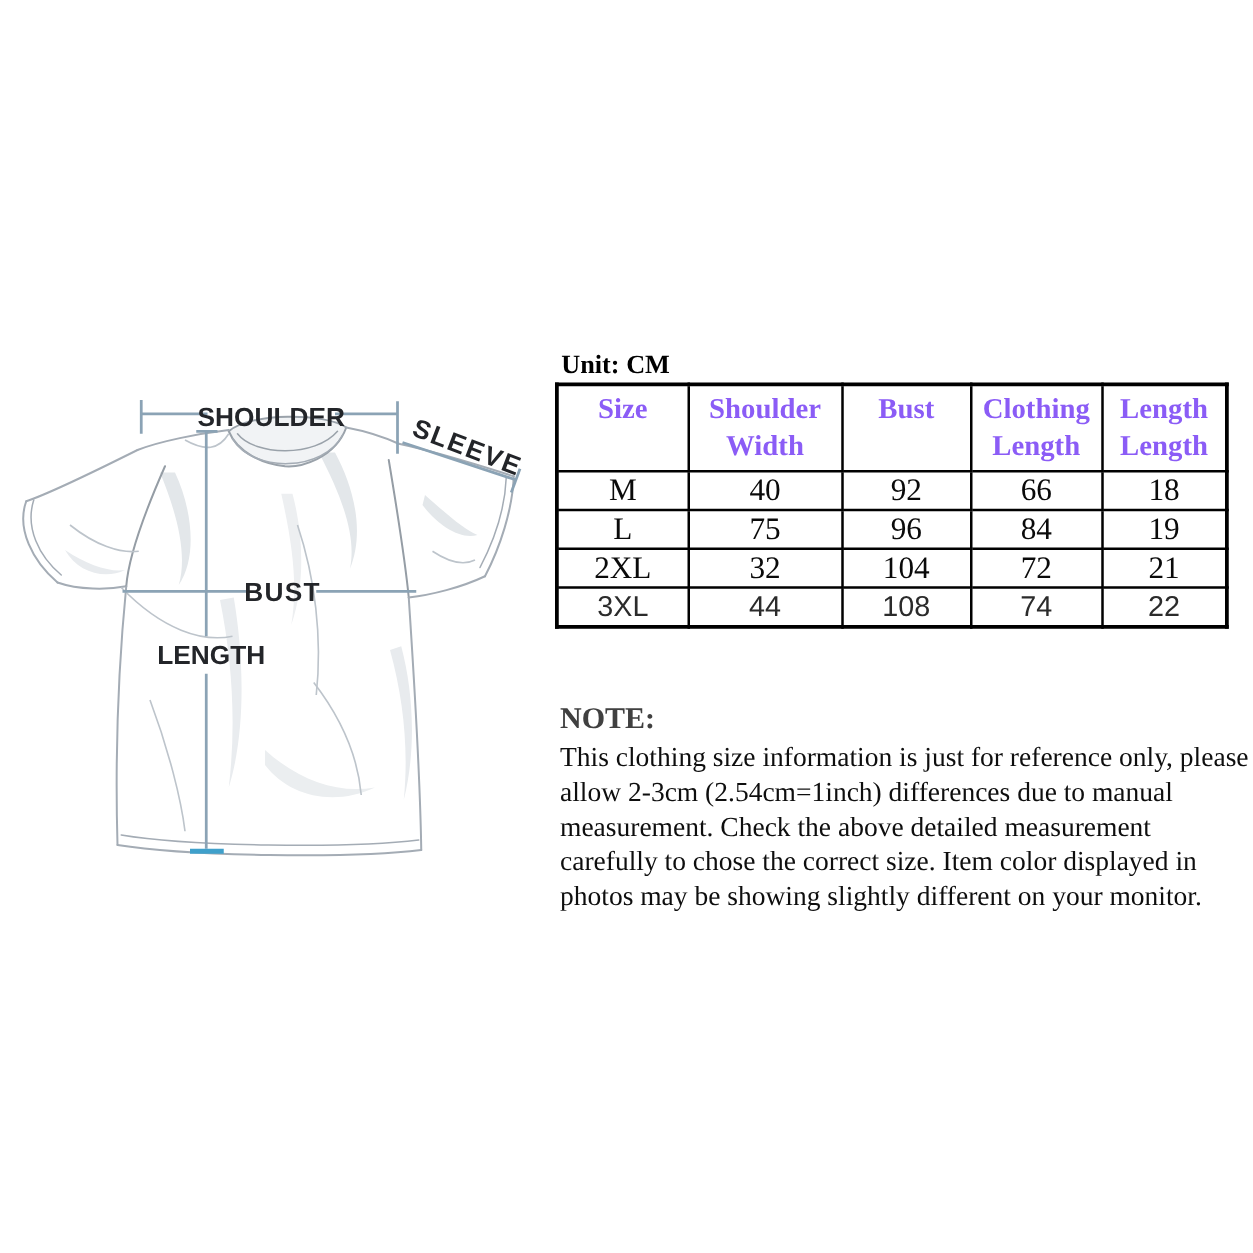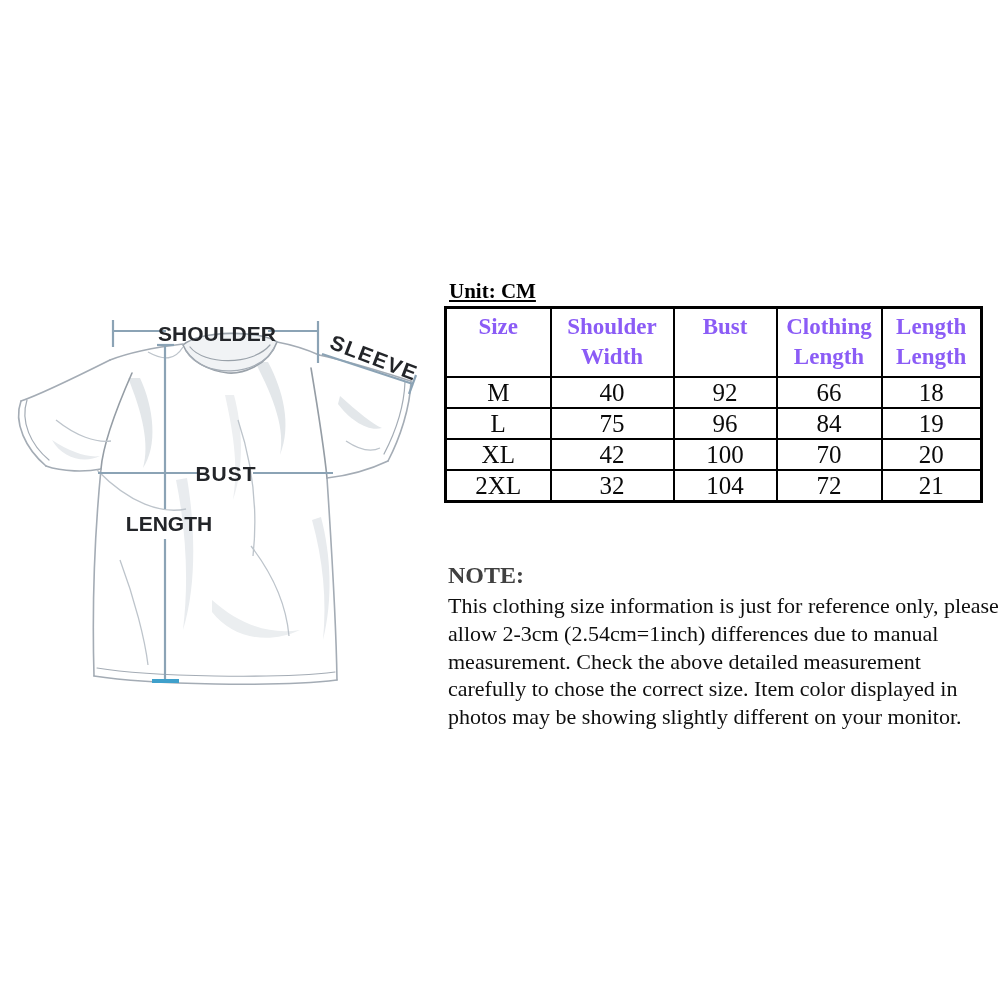--- a/index.html
+++ b/index.html
@@ -6,21 +6,21 @@
   .canvas{
     position:relative;width:1002px;height:1002px;background:#ffffff;
     overflow:hidden;font-family:"Liberation Serif", serif;
   }
   
   .diagram-svg{position:absolute;left:0;top:280px;width:445px;height:430px;}
 
   
   .unit-label{
     position:absolute;left:449px;top:280px;
-    font:bold 21px "Liberation Serif", serif;color:#000;line-height:22px;text-decoration:underline;
+    font:bold 21px "Liberation Serif", serif;color:#000;line-height:22px;
   }
   table.size-chart{
     position:absolute;left:444px;top:306px;
     border-collapse:collapse;table-layout:fixed;width:536px;
     border:3px solid #000;
   }
   .size-chart th,.size-chart td{
     border:2px solid #000;text-align:center;padding:0;overflow:hidden;
   }
   .size-chart th{
@@ -148,32 +148,32 @@
         <td>18</td>
       </tr>
       <tr>
         <td>L</td>
         <td>75</td>
         <td>96</td>
         <td>84</td>
         <td>19</td>
       </tr>
       <tr>
-        <td>XL</td>
-        <td>42</td>
-        <td>100</td>
-        <td>70</td>
-        <td>20</td>
-      </tr>
-      <tr>
         <td>2XL</td>
         <td>32</td>
         <td>104</td>
         <td>72</td>
         <td>21</td>
+      </tr>
+      <tr class="sans-row">
+        <td>3XL</td>
+        <td>44</td>
+        <td>108</td>
+        <td>74</td>
+        <td>22</td>
       </tr>
     </tbody>
   </table>
 
   <div class="note-heading">NOTE:</div>
   <div class="note-body">This clothing size information is just for reference only, please
 allow 2-3cm (2.54cm=1inch) differences due to manual
 measurement. Check the above detailed measurement
 carefully to chose the correct size. Item color displayed in
 photos may be showing slightly different on your monitor.</div>

